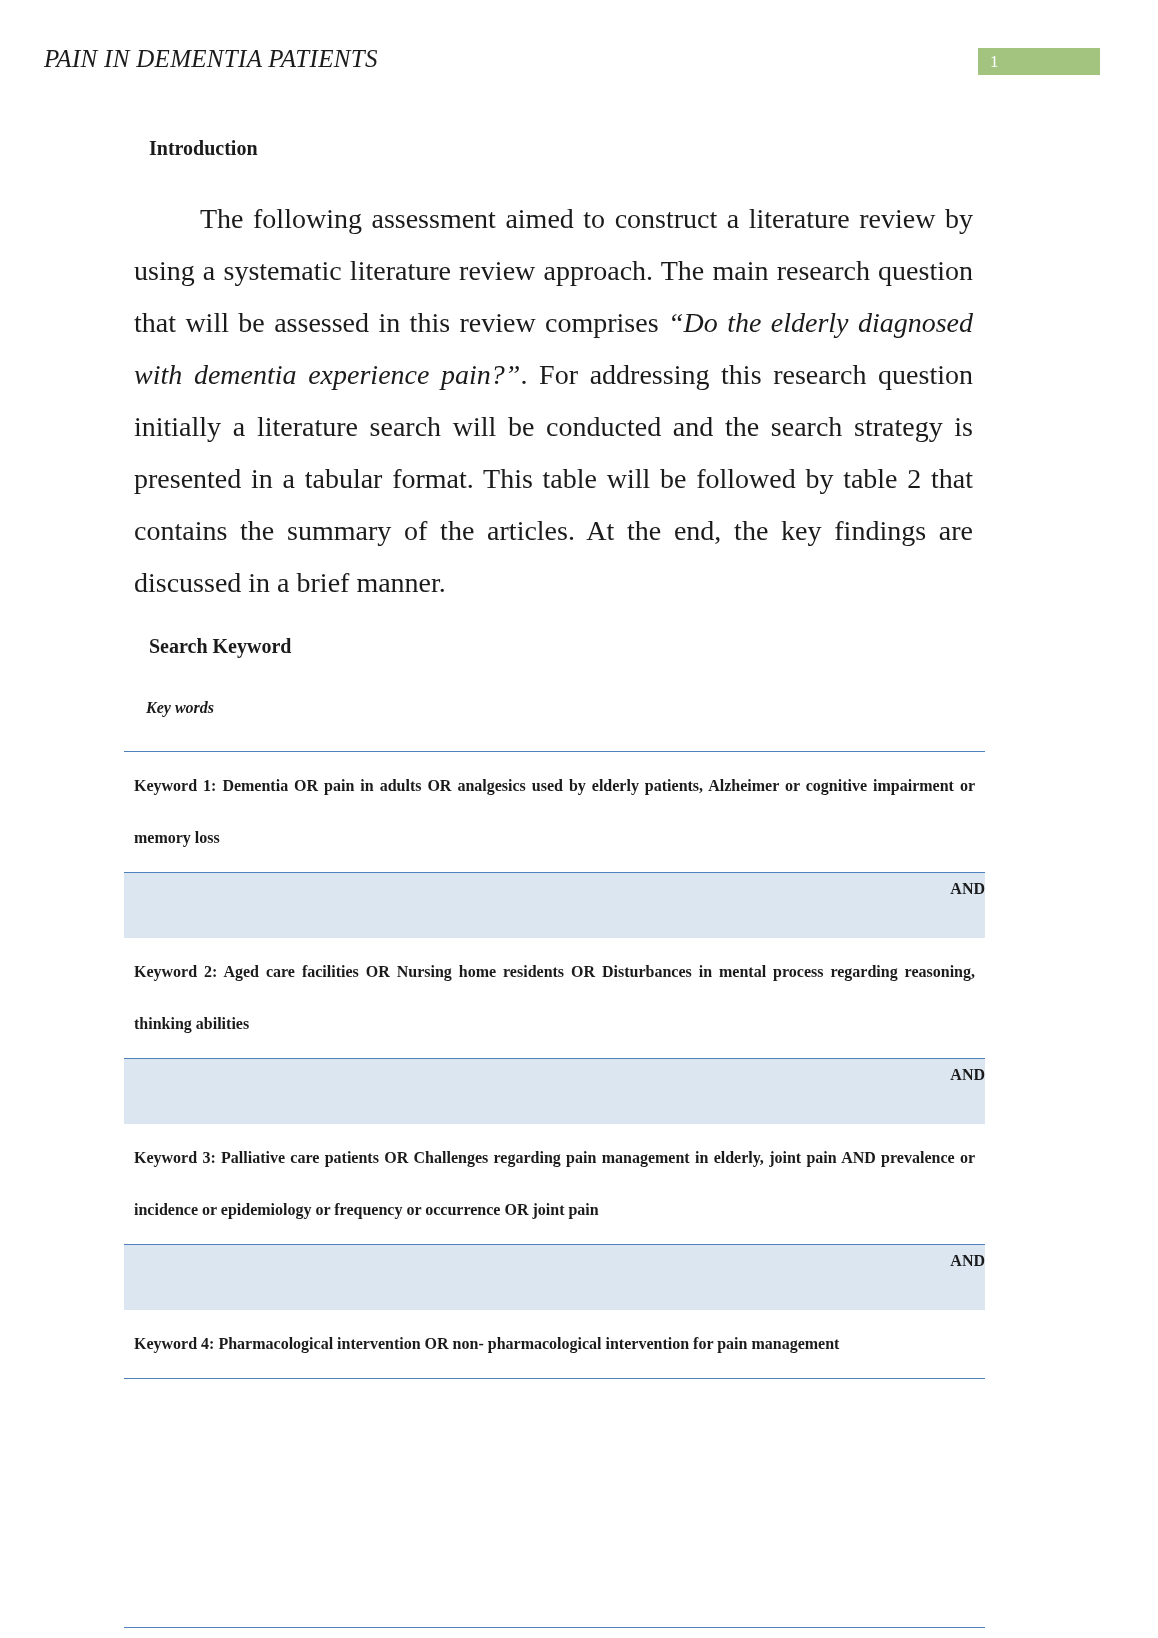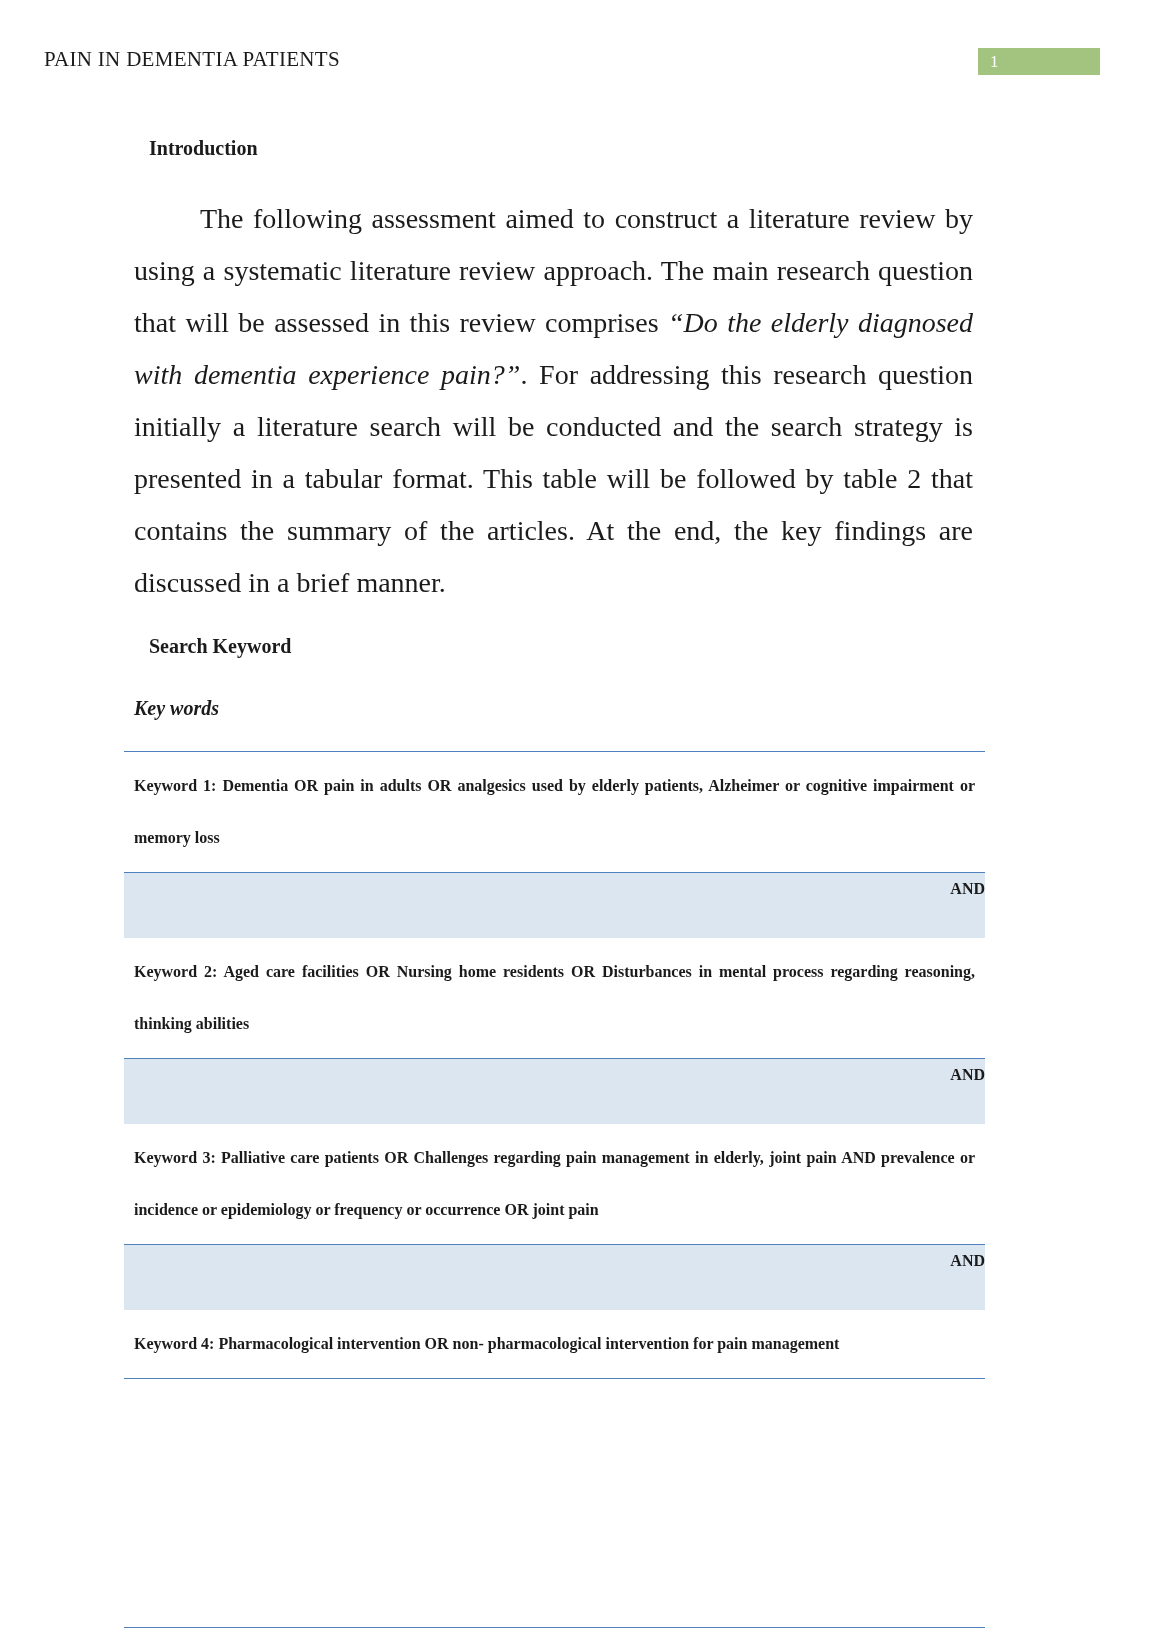--- a/index.html
+++ b/index.html
@@ -19,40 +19,40 @@
     overflow:hidden;
   }
   .page{position:relative;width:1158px;height:1638px;}
 
   
   .page-header{
     display:flex;justify-content:space-between;align-items:flex-start;
     padding:46px 58px 0 44px;
   }
   .running-head{
-    font-size:21px;line-height:26px;letter-spacing:0.3px;
+    font-size:25px;line-height:26px;letter-spacing:0.3px;font-style:italic;
   }
   .page-number-box{
     width:122px;height:27px;margin-top:2px;
     background:var(--page-number-bg);
     color:#ffffff;font-size:17px;line-height:27px;
     padding-left:12px;
   }
 
   
   .content{
     margin:0 173px 0 134px; 
   }
   .heading{
     font-size:20px;line-height:26px;font-weight:bold;margin:60px 0 0 15px;
   }
   .heading.search{margin-top:24px;}
   .subheading{
-    font-size:20px;line-height:26px;font-weight:bold;font-style:italic;
-    margin:36px 0 0 0;
+    font-size:16px;line-height:26px;font-weight:bold;font-style:italic;
+    margin:36px 0 0 12px;
   }
   .body-paragraph{
     margin:32px 12px 0 0;
     font-size:28px;line-height:52px;
     text-align:justify;
     text-indent:66px;
   }
   .body-paragraph .quote{font-style:italic;}
 
   

